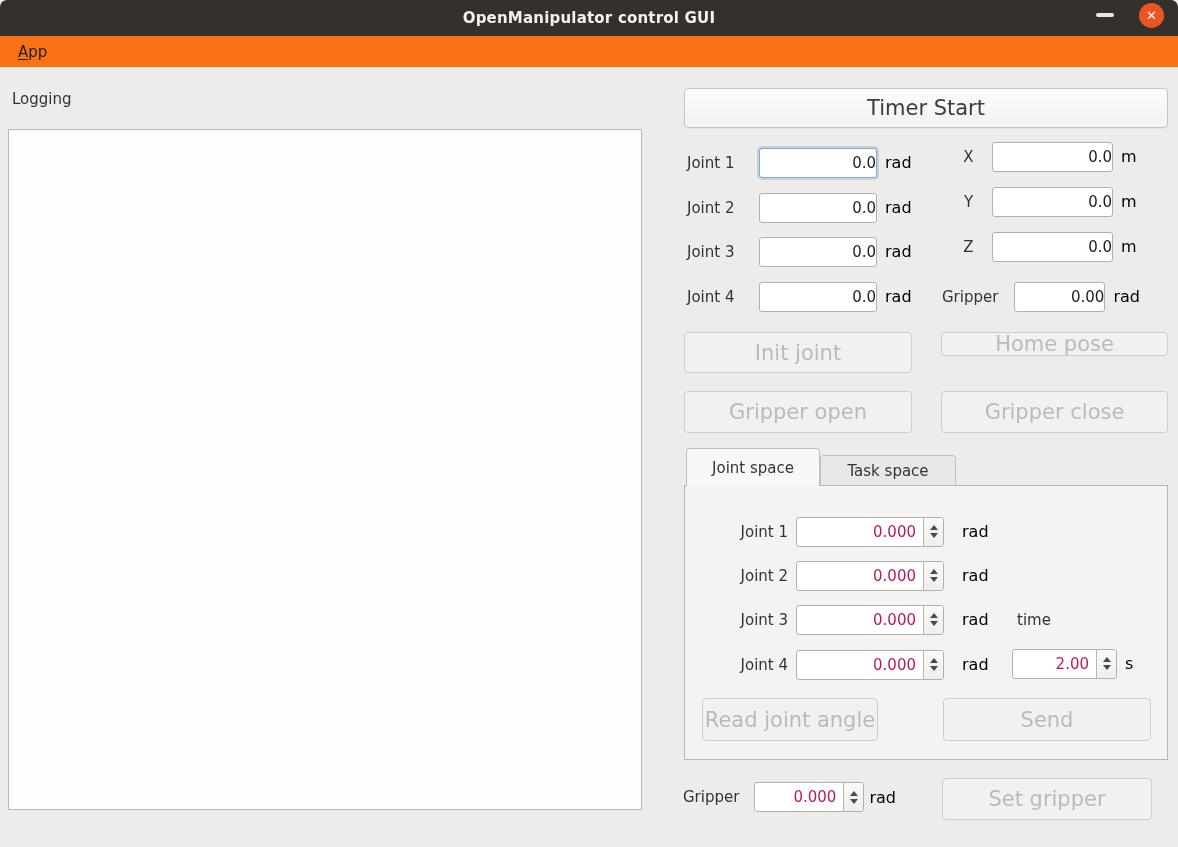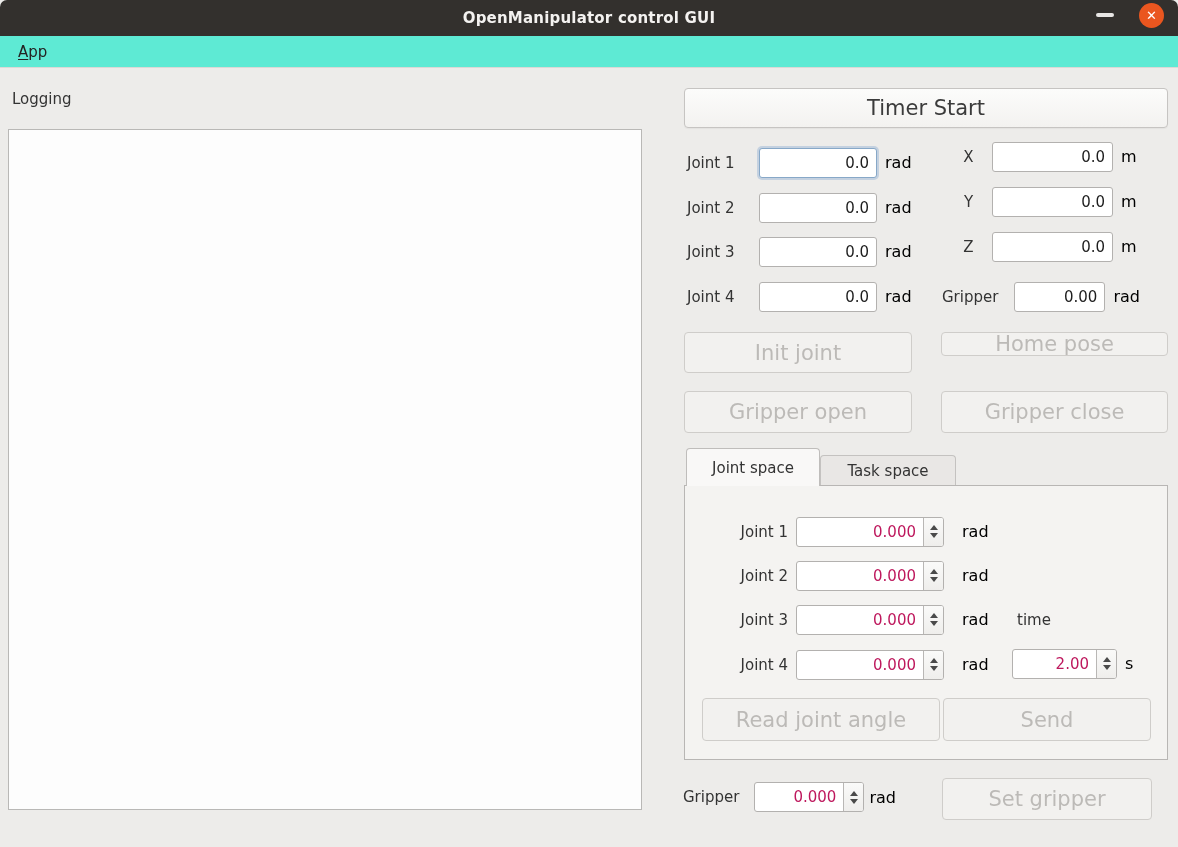--- a/index.html
+++ b/index.html
@@ -27,21 +27,21 @@
   .win-btn-close {
     position:absolute; left:1139px; top:3px; width:25px; height:25px;
     background:#ea561f; border-radius:50%;
     display:flex; align-items:center; justify-content:center;
     color:#ffffff; font-size:13px; font-weight:bold; line-height:1;
   }
 
   
   .menubar {
     position:absolute; left:0; top:36px; width:1178px; height:32px;
-    background:#5eead4; border-bottom:1px solid #dbd9d6;
+    background:#f97316; border-bottom:1px solid #dbd9d6;
     display:flex; align-items:center;
   }
   .menu-item {
     margin-left:14px; font-size:15px; color:#242424; padding:2px 4px;
   }
   .menu-item .accel { text-decoration:underline; text-underline-offset:2px; }
 
   
   .logging-label { position:absolute; left:12px; top:90px; font-size:15px; color:#333; }
   .log-area {
@@ -62,21 +62,21 @@
     background:#f2f1ef; color:#bcbab7; border-color:#cfcdca; box-shadow:none;
   }
 
   .row { position:absolute; display:flex; align-items:center; }
   .lbl { font-size:15px; color:#333; }
   .unit { font-size:16px; color:#000000; margin-left:8px; }
 
   .ledit {
     height:30px; background:#ffffff; border:1px solid #b3b1af; border-radius:3px;
     display:flex; align-items:center; justify-content:flex-end;
-    padding-right:7px; font-size:15px; color:#1d1d1d;
+    font-size:15px; color:#1d1d1d;
   }
   .ledit.focused {
     border:1px solid #87a8c8;
     box-shadow:0 0 0 2px rgba(120,160,205,.35);
   }
 
   .spinbox {
     height:30px; background:#ffffff; border:1px solid #b3b1af; border-radius:3px;
     display:flex; align-items:stretch; overflow:hidden;
   }
@@ -235,21 +235,21 @@
     <div class="spinbox" style="width:105px;">
       <div class="spin-value">2.00</div>
       <div class="spin-arrows">
           <div class="tri-up"></div>
           <div class="tri-down"></div>
         </div>
     </div>
     <span class="unit">s</span>
   </div>
 
-  <div class="btn disabled" style="left:702px; top:698px; width:238px; height:43px; z-index:3;">Read joint angle</div>
+  <div class="btn disabled" style="left:702px; top:698px; width:176px; height:43px; z-index:3;">Read joint angle</div>
   <div class="btn disabled" style="left:943px; top:698px; width:208px; height:43px; z-index:3;">Send</div>
 
   <div class="row" style="left:683px; top:781px; width:250px; height:32px;">
     <span class="lbl" style="font-weight:bold; font-weight:normal;">Gripper</span>
     <div class="spinbox" style="width:110px; margin-left:15px;">
       <div class="spin-value">0.000</div>
       <div class="spin-arrows">
           <div class="tri-up"></div>
           <div class="tri-down"></div>
         </div>

